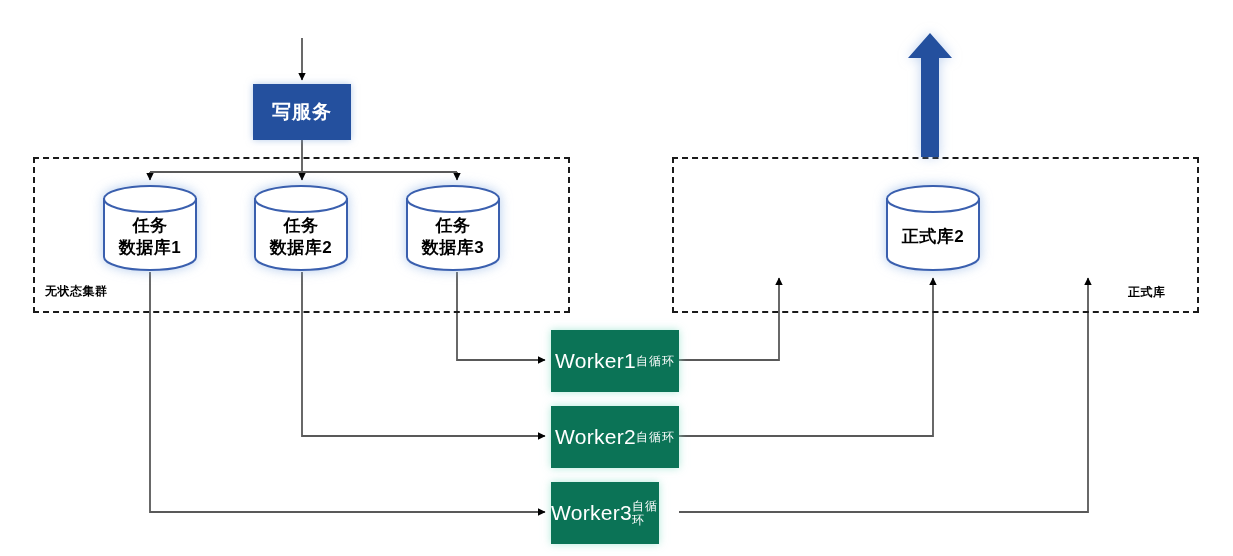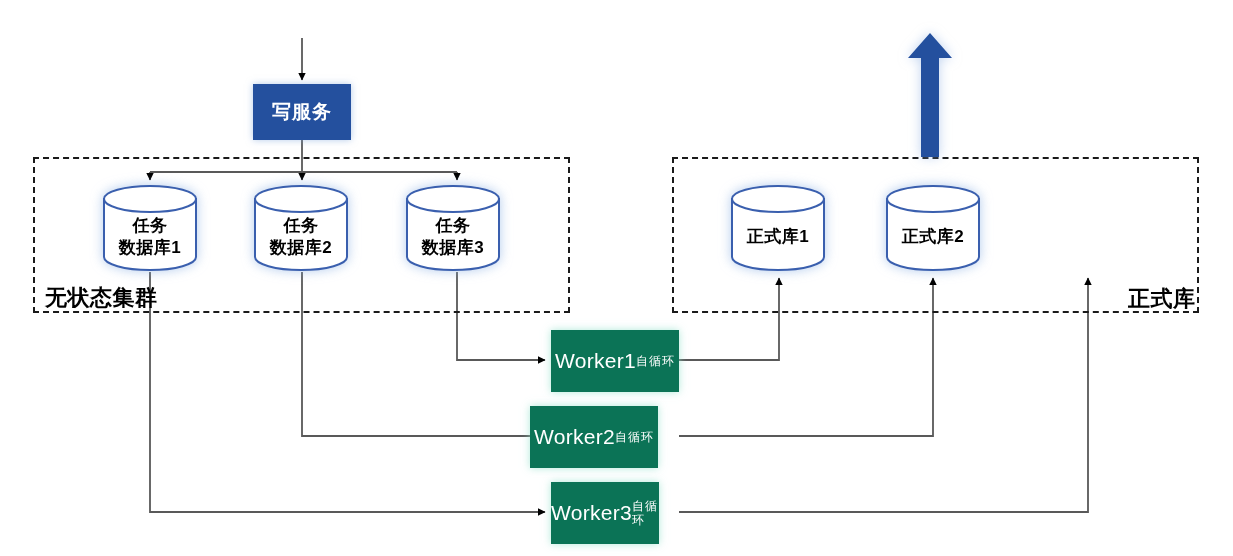--- a/index.html
+++ b/index.html
@@ -28,21 +28,21 @@
 
   
   .group-box {
     position: absolute;
     border: 2px dashed #1a1a1a;
     box-sizing: border-box;
     background: transparent;
   }
   .group-label {
     position: absolute;
-    font-size: 22px;
+    font-size: 12px;
     font-weight: bold;
     color: #000000;
     white-space: nowrap;
     letter-spacing: 0.5px;
   }
 
   
   .proc-box {
     position: absolute;
     box-sizing: border-box;
@@ -174,47 +174,38 @@
     <svg width="96" height="88" viewBox="0 0 96 88" xmlns="http://www.w3.org/2000/svg">
       <path d="M2,15 L2,73 A46,13 0 0 0 94,73 L94,15 Z" fill="#FFFFFF" stroke="#3A5FAE" stroke-width="2"></path>
       <ellipse cx="48" cy="15" rx="46" ry="13" fill="#FFFFFF" stroke="#3A5FAE" stroke-width="2"></ellipse>
     </svg>
     <div class="cyl-label" style="top:31px;">
       <div>任务</div>
       <div>数据库3</div>
     </div>
   </div>
 
-  <div class="cyl" style="left:730px; top:184px; width:96px; height:88px;">
-    <svg width="96" height="88" viewBox="0 0 96 88" xmlns="http://www.w3.org/2000/svg">
-      <path d="M2,15 L2,73 A46,13 0 0 0 94,73 L94,15 Z" fill="#FFFFFF" stroke="#3A5FAE" stroke-width="2"></path>
-      <ellipse cx="48" cy="15" rx="46" ry="13" fill="#FFFFFF" stroke="#3A5FAE" stroke-width="2"></ellipse>
-    </svg>
-    <div class="cyl-label" style="top:42px;">
-      <div>正式库1</div>
-    </div>
-  </div>
 
   <div class="cyl" style="left:885px; top:184px; width:96px; height:88px;">
     <svg width="96" height="88" viewBox="0 0 96 88" xmlns="http://www.w3.org/2000/svg">
       <path d="M2,15 L2,73 A46,13 0 0 0 94,73 L94,15 Z" fill="#FFFFFF" stroke="#3A5FAE" stroke-width="2"></path>
       <ellipse cx="48" cy="15" rx="46" ry="13" fill="#FFFFFF" stroke="#3A5FAE" stroke-width="2"></ellipse>
     </svg>
     <div class="cyl-label" style="top:42px;">
       <div>正式库2</div>
     </div>
   </div>
 
 
   <div class="worker-box" style="left:551px; top:330px; width:128px; height:62px; background:#0B7356;">
     <span class="w-name">Worker1</span>
     <span class="w-sub">自循环</span>
   </div>
 
-  <div class="worker-box" style="left:530px; top:406px; width:128px; height:62px; background:#0B7356;">
+  <div class="worker-box" style="left:551px; top:406px; width:128px; height:62px; background:#0B7356;">
     <span class="w-name">Worker2</span>
     <span class="w-sub">自循环</span>
   </div>
 
   <div class="worker-box" style="left:551px; top:482px; width:108px; height:62px; background:#0B7356;">
     <span class="w-name">Worker3</span>
     <span class="w-sub">自循环</span>
   </div>
 
   <div class="big-arrow" style="left:908px; top:33px; width:44px; height:124px;">

